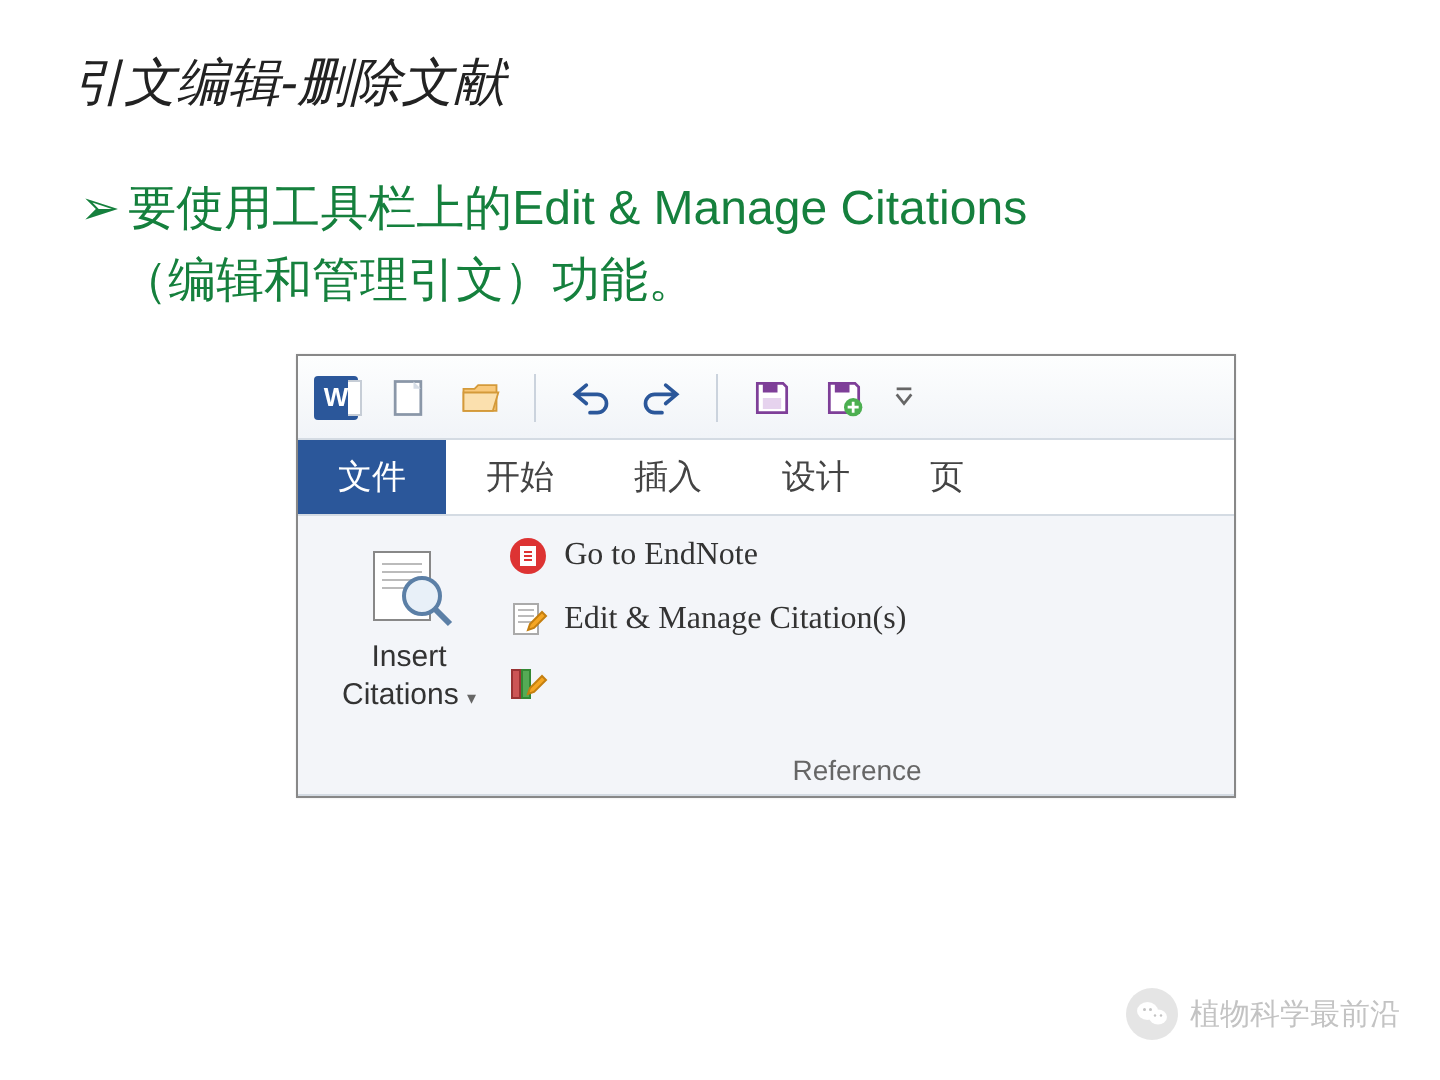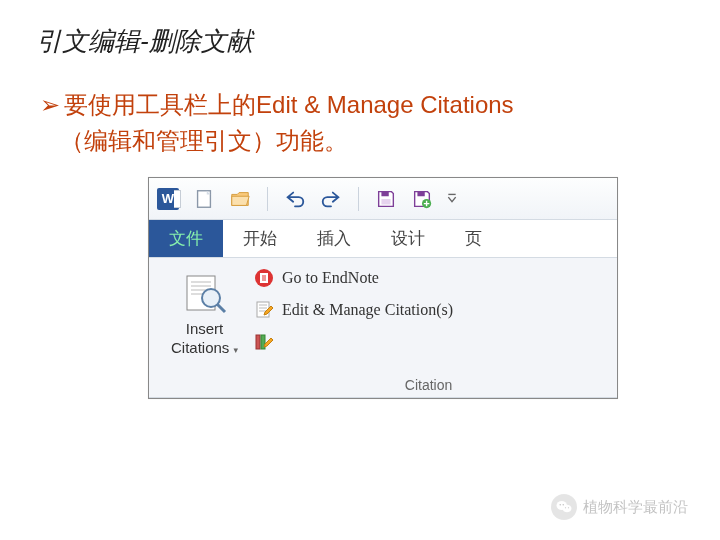--- a/index.html
+++ b/index.html
@@ -13,21 +13,21 @@
     }
     .title {
       font-size: 26px;
       color: #222;
       padding: 24px 0 0 36px;
       font-weight: 400;
       font-style: italic;
     }
     .bullet {
       font-size: 24px;
-      color: #c2410c;
+      color: #15803d;
       padding: 28px 40px 0 40px;
       line-height: 1.5;
     }
     .bullet .marker { margin-right: 4px; }
     .screenshot {
       width: 470px;
       margin: 18px auto 0 148px;
       border: 1px solid #888;
       background: #fff;
       box-shadow: 0 0 1px rgba(0,0,0,0.1);
@@ -79,21 +79,21 @@
       color: #444;
     }
     .tab {
       padding: 0 20px;
       display: flex;
       align-items: center;
       cursor: pointer;
     }
     .tab.active {
       background: #2b579a;
-      color: #86efac;
+      color: #ffffff;
     }
     .ribbon {
       background: #f3f5f9;
       display: flex;
       padding: 8px 10px 4px 10px;
       min-height: 140px;
       border-bottom: 1px solid #d4dbe3;
     }
     .ribbon-group {
       display: flex;
@@ -137,21 +137,21 @@
     }
     .group-label {
       text-align: center;
       font-size: 14px;
       color: #666;
       padding-top: 6px;
       font-family: "Segoe UI", sans-serif;
     }
     .watermark {
       position: absolute;
-      right: 32px;
+      right: 20px;
       bottom: 20px;
       display: flex;
       align-items: center;
       gap: 6px;
       opacity: 0.5;
       color: #888;
       font-size: 15px;
     }
     .wechat-icon {
       width: 26px; height: 26px;
@@ -257,21 +257,21 @@
           <span>Edit &amp; Manage Citation(s)</span>
         </div>
         <div class="cite-item">
           <svg class="small-icon" viewBox="0 0 20 20">
               <rect x="2" y="3" width="4" height="14" fill="#c55" stroke="#933"></rect>
               <rect x="7" y="3" width="4" height="14" fill="#5a5" stroke="#383"></rect>
               <path d="M17 6 L11 12 L10 15 L13 14 L19 8 Z" fill="#f5a623" stroke="#c47f10"></path>
             </svg>
         </div>
       </div>
-      <div class="group-label">Citation</div>
+      <div class="group-label">Reference</div>
     </div>
   </div>
 </div>
 
 <div class="watermark">
   <div class="wechat-icon">
     <svg width="18" height="18" viewBox="0 0 24 24">
         <ellipse cx="9" cy="10" rx="7" ry="6" fill="#fff"></ellipse>
         <ellipse cx="16" cy="14" rx="6" ry="5" fill="#fff"></ellipse>
         <circle cx="7" cy="9" r="1" fill="#888"></circle>

